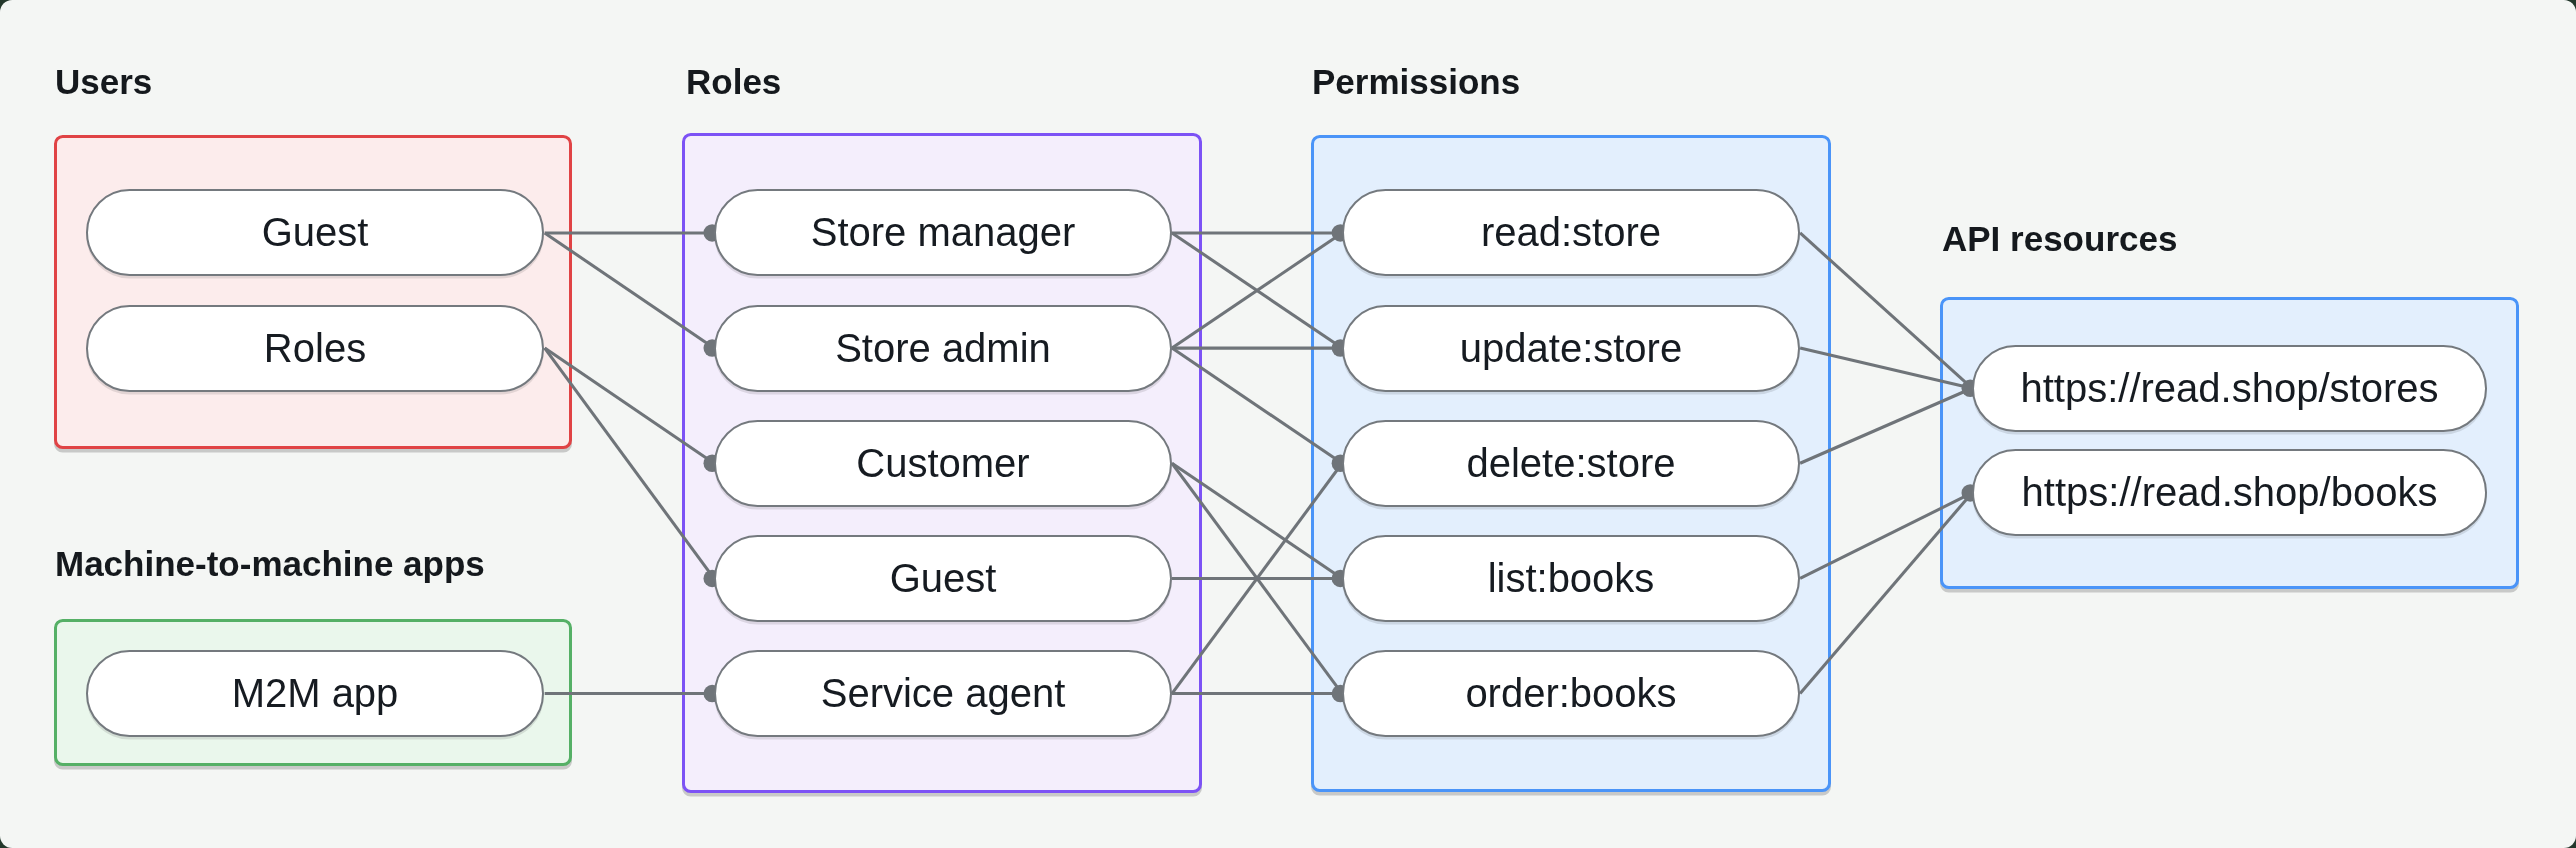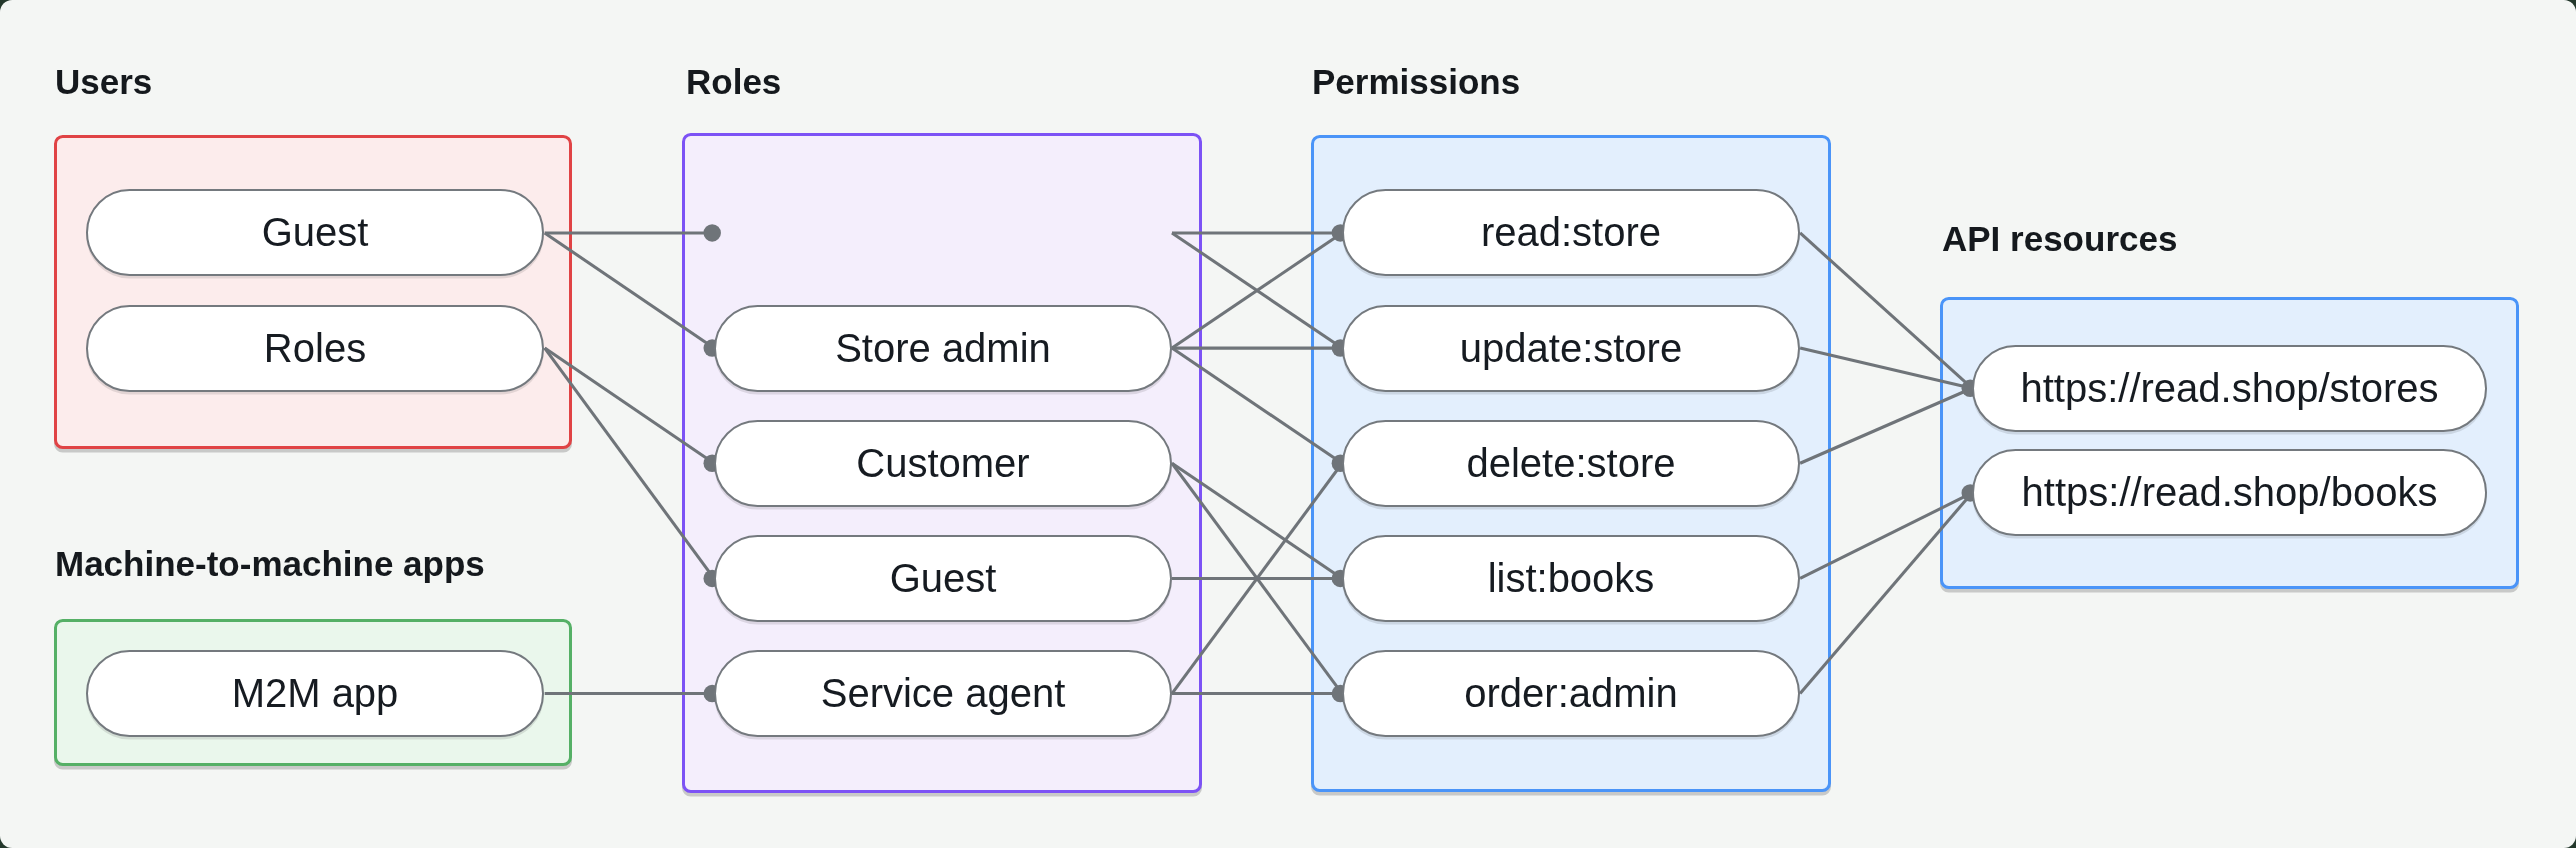--- a/index.html
+++ b/index.html
@@ -113,28 +113,29 @@
       <circle cx="1536" cy="663" r="10" fill="#6f7479"></circle>
       <circle cx="1536" cy="795" r="10" fill="#6f7479"></circle>
       <circle cx="2258" cy="445" r="10" fill="#6f7479"></circle>
       <circle cx="2258" cy="565" r="10" fill="#6f7479"></circle>
     </svg>
 
   <div class="pill" id="node-sarah">Guest</div>
   <div class="pill" id="node-john">Roles</div>
   <div class="pill" id="node-m2m-app">M2M app</div>
 
+  <div class="pill" id="node-store-manager">Store manager</div>
   <div class="pill" id="node-store-admin">Store admin</div>
   <div class="pill" id="node-customer">Customer</div>
   <div class="pill" id="node-guest">Guest</div>
   <div class="pill" id="node-service-agent">Service agent</div>
 
   <div class="pill" id="node-read-store">read:store</div>
   <div class="pill" id="node-update-store">update:store</div>
   <div class="pill" id="node-delete-store">delete:store</div>
   <div class="pill" id="node-list-books">list:books</div>
-  <div class="pill" id="node-order-book">order:admin</div>
+  <div class="pill" id="node-order-book">order:books</div>
 
   <div class="pill api" id="node-stores">https://read.shop/stores</div>
   <div class="pill api" id="node-books">https://read.shop/books</div>
 
 </div>
 
 
 </body></html>

